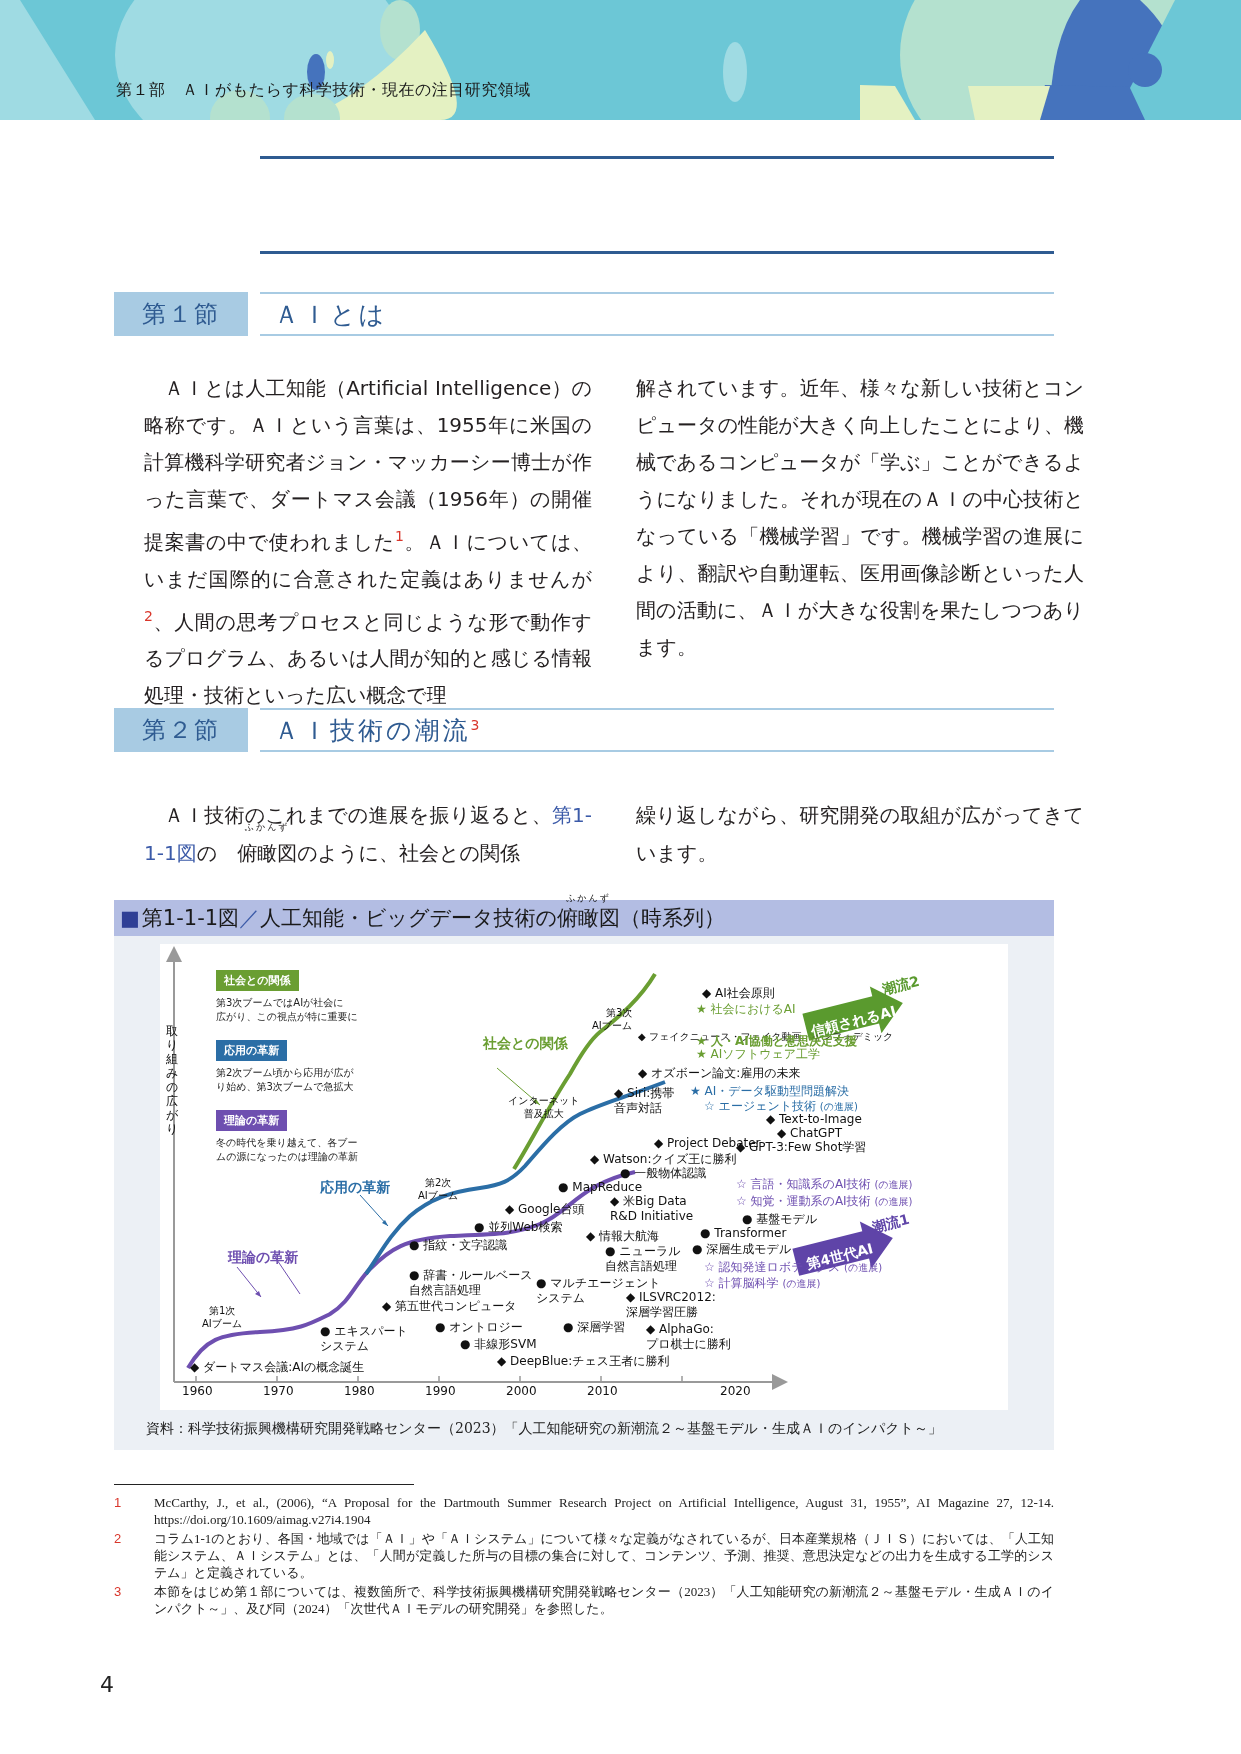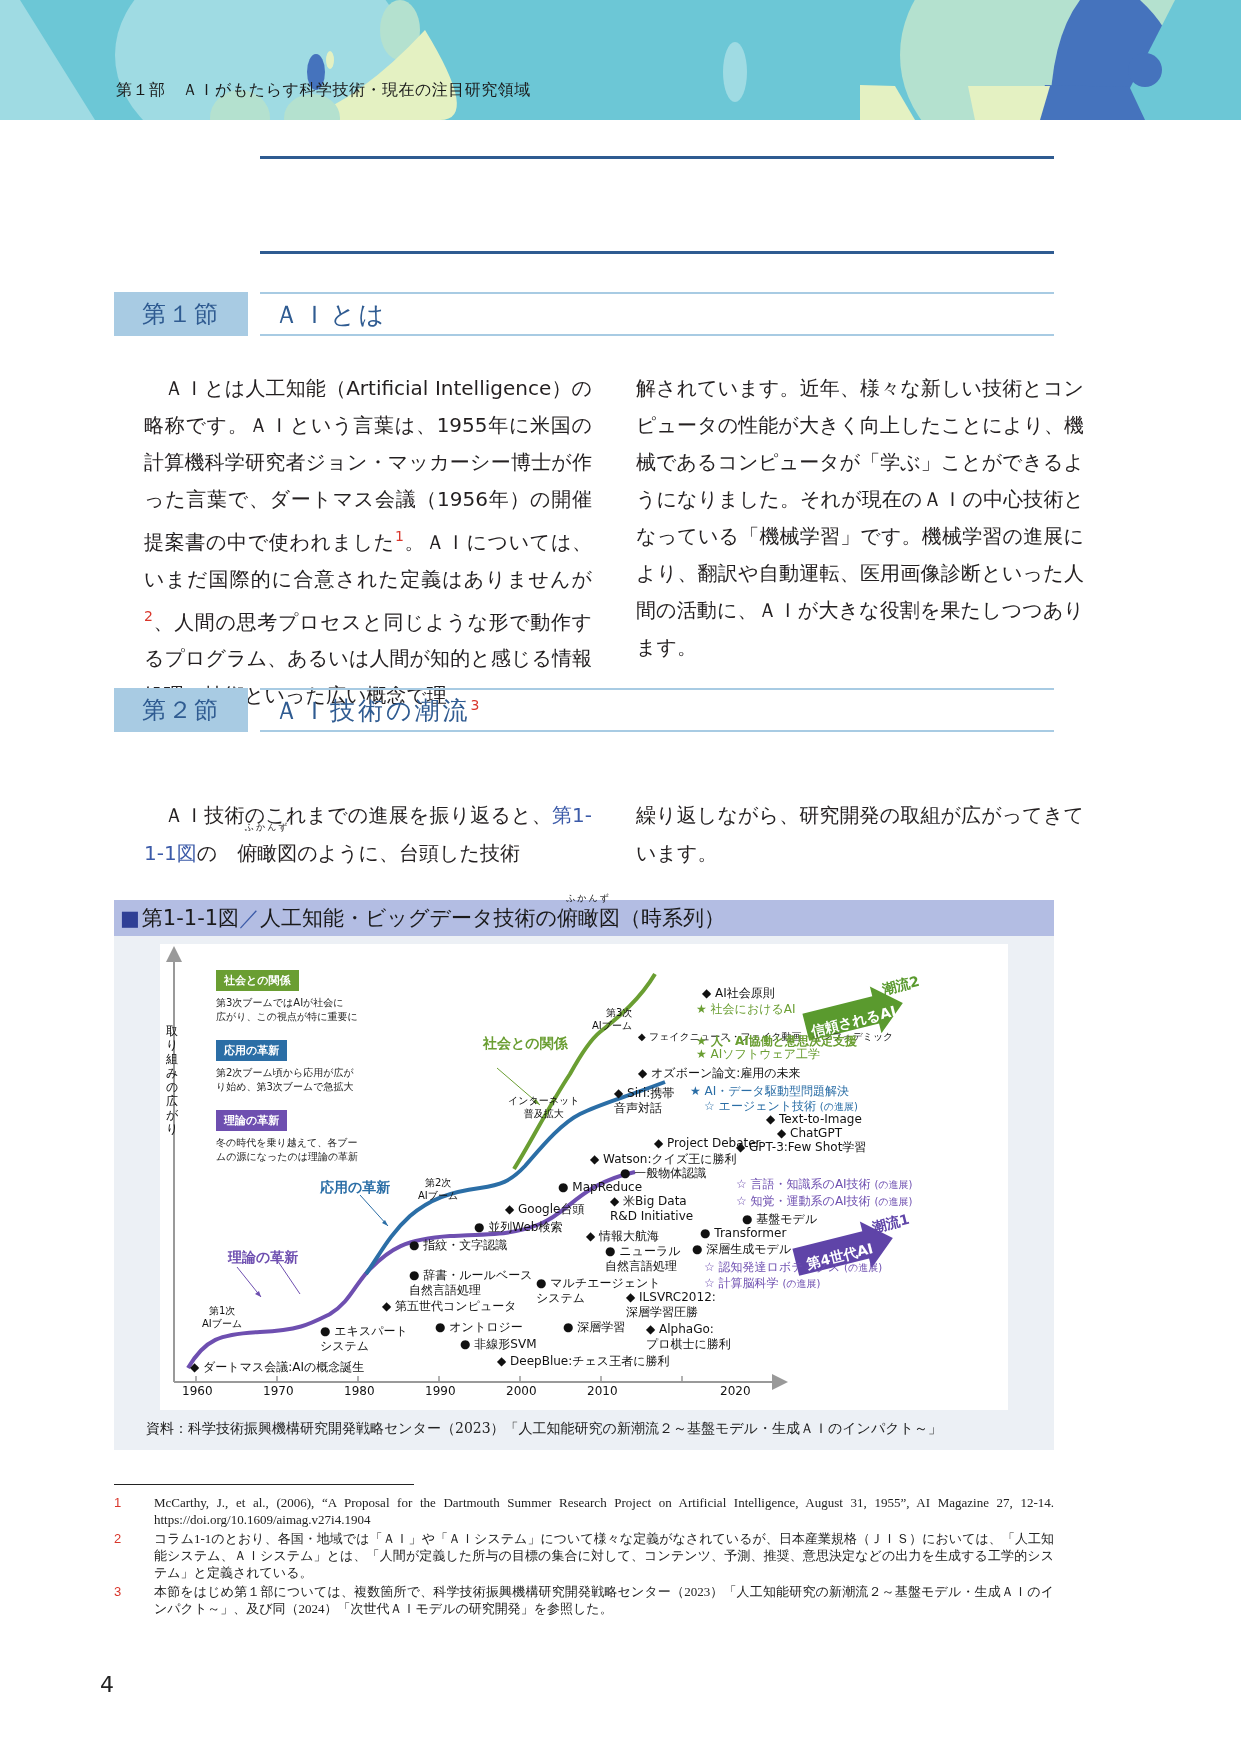--- a/index.html
+++ b/index.html
@@ -99,29 +99,29 @@
   <div class="section-line-bot"></div>
 </div>
 
 <div class="col" style="left:116px; top:370px; width:448px;">
   <p><span>ＡＩとは人工知能（Artificial Intelligence）の略称です。ＡＩという言葉は、1955年に米国の計算機科学研究者ジョン・マッカーシー博士が作った言葉で、ダートマス会議（1956年）の開催提案書の中で使われました</span><a class="sup-red">1</a><span>。ＡＩについては、いまだ国際的に合意された定義はありませんが</span><a class="sup-red">2</a><span>、人間の思考プロセスと同じような形で動作するプログラム、あるいは人間が知的と感じる情報処理・技術といった広い概念で理</span></p>
 </div>
 <div class="col" style="left:608px; top:370px; width:448px;">
   <div>解されています。近年、様々な新しい技術とコンピュータの性能が大きく向上したことにより、機械であるコンピュータが「学ぶ」ことができるようになりました。それが現在のＡＩの中心技術となっている「機械学習」です。機械学習の進展により、翻訳や自動運転、医用画像診断といった人間の活動に、ＡＩが大きな役割を果たしつつあります。</div>
 </div>
 
-<div class="section" style="top:688px;padding-left:32px;">
+<div class="section" style="top:708px;padding-left:32px;">
   <div class="section-box">第２節</div>
   <div class="section-line-top"></div>
   <div class="section-title"><span>ＡＩ技術の潮流</span><a class="sup-red">3</a></div>
   <div class="section-line-bot"></div>
 </div>
 
 <div class="col" style="left:116px; top:796px; width:448px; line-height:38px;">
-  <p><span>ＡＩ技術のこれまでの進展を振り返ると、</span><a class="link">第1-1-1図</a><span>の</span><span class="ruby-wrap"><span class="rt">ふかんず</span><span>俯瞰図</span></span><span>のように、台頭した技術</span></p>
+  <p><span>ＡＩ技術のこれまでの進展を振り返ると、</span><a class="link">第1-1-1図</a><span>の</span><span class="ruby-wrap"><span class="rt">ふかんず</span><span>俯瞰図</span></span><span>のように、社会との関係</span></p>
 </div>
 <div class="col" style="left:608px; top:796px; width:448px; line-height:38px;">
   <div>繰り返しながら、研究開発の取組が広がってきています。</div>
 </div>
 
 <div class="fig-title">
   <span class="sq">■</span>
   <span>第1-1-1図</span>
   <span class="slash">／</span>
   <span>人工知能・ビッグデータ技術の</span>

